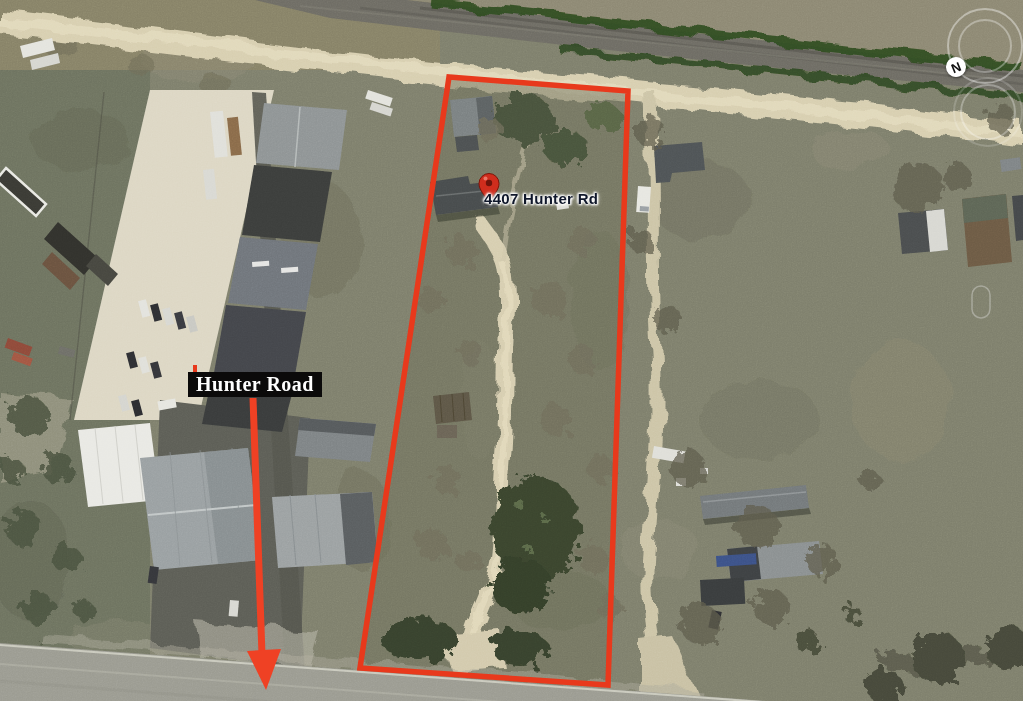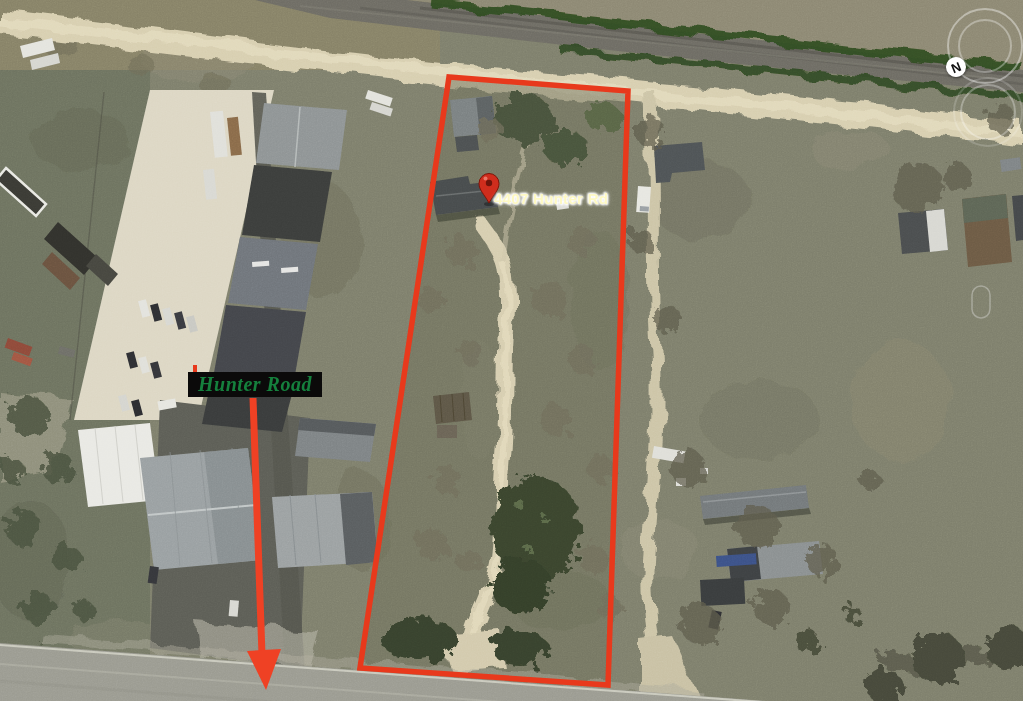--- a/index.html
+++ b/index.html
@@ -298,20 +298,20 @@
     </g>
 
     <g fill="none" stroke="#ffffff">
       <circle cx="985" cy="46" r="37" stroke-opacity=".4" stroke-width="2"></circle>
       <circle cx="985" cy="46" r="26" stroke-opacity=".33" stroke-width="2"></circle>
       <circle cx="988" cy="112" r="27" stroke-opacity=".3" stroke-width="2"></circle>
       <circle cx="988" cy="112" r="34" stroke-opacity=".18" stroke-width="2"></circle>
     </g>
   </svg>
 
-  <div class="addr-label" style="color: #fef9c3; margin-left: 10px;">4407 Hunter Rd</div>
+  <div class="addr-label" style="color: #0f172a;">4407 Hunter Rd</div>
 
   <div class="road-label" style="background-color: rgb(11, 10, 10);">
-    <span style="color: #15803d; font-style: italic;">Hunter Road</span>
+    <span style="color: #ffffff;">Hunter Road</span>
   </div>
 
   <div class="compass">N</div>
 </div>
 
 </body></html>

